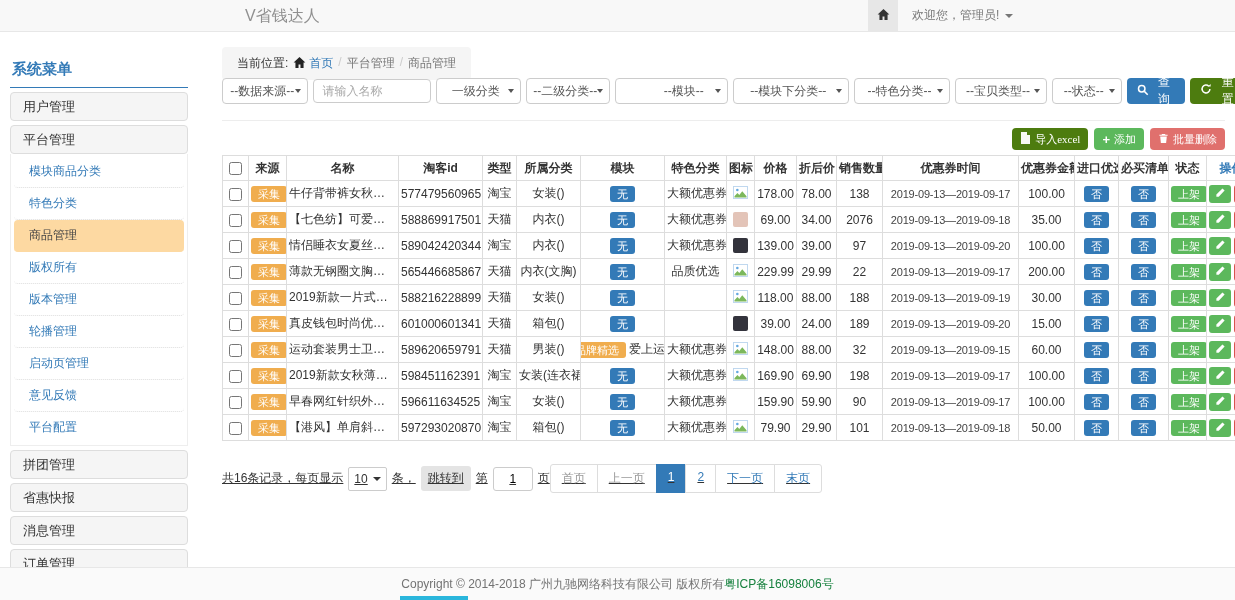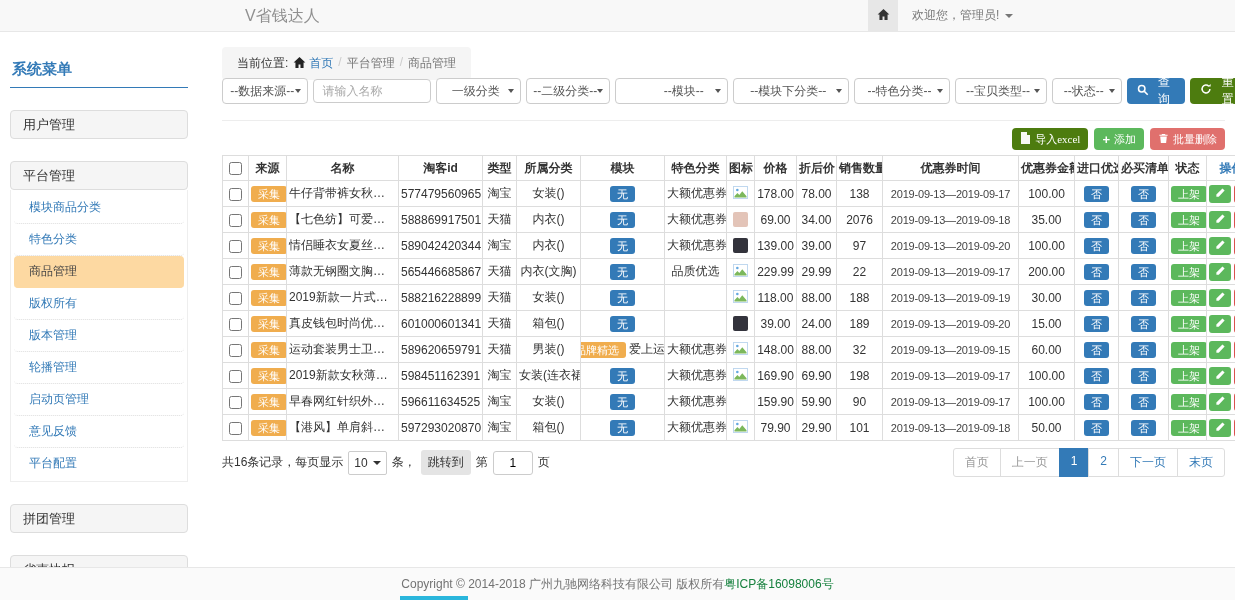--- a/index.html
+++ b/index.html
@@ -8,21 +8,21 @@
   
   .navbar{position:absolute;top:0;left:0;right:0;height:31px;background:#f8f8f8;border-bottom:1px solid #e7e7e7;}
   .brand{position:absolute;left:245px;top:0;line-height:31px;font-size:16px;color:#909090;}
   .nav-right{position:absolute;left:868px;top:0;height:31px;display:flex;align-items:stretch;}
   .home-box{width:30px;background:#e7e7e7;display:flex;align-items:center;justify-content:center;cursor:pointer;}
   .welcome{display:flex;align-items:center;gap:6px;padding:0 14px;color:#777;cursor:pointer;}
   .caret{width:0;height:0;border-left:4px solid transparent;border-right:4px solid transparent;border-top:4px solid #777;}
   
   .sidebar{position:absolute;left:10px;top:50px;width:178px;z-index:1;}
   .side-title{color:#337ab7;font-size:15px;font-weight:bold;padding:10px 2px 8px 2px;border-bottom:1px solid #337ab7;}
-  .side-group{background:#f5f5f5;border:1px solid #ddd;border-radius:4px;margin-top:22px;
+  .side-group{background:#f5f5f5;border:1px solid #ddd;border-radius:4px;margin-top:4px;
               padding:6px 12px;font-size:13px;color:#333;cursor:pointer;line-height:15px;}
   .side-sub-wrap{border:1px solid #eee;border-top:none;background:#fff;padding:2px 3px;}
   .side-sub{padding:7px 0 7px 15px;font-size:12px;color:#337ab7;border-bottom:1px dotted #ddd;cursor:pointer;border-radius:4px;}
   .side-sub:last-child{border-bottom:none;}
   .side-sub.active{background:#fdd9a2;color:#444;border-bottom:1px solid #fdd9a2;}
   
   .breadcrumb{position:absolute;left:222px;top:47px;background:#f5f5f5;border-radius:4px;
               padding:8px 15px;display:flex;align-items:flex-start;gap:5px;color:#333;}
   .bc-home{color:#337ab7;cursor:pointer;display:flex;align-items:center;gap:3px;}
   .bc-sep{color:#ccc;}
@@ -62,21 +62,21 @@
   .module-cell{display:flex;align-items:center;justify-content:center;gap:3px;}
   .op-btn{display:inline-flex;align-items:center;justify-content:center;width:22px;height:18px;
           border:none;border-radius:3px;cursor:pointer;vertical-align:middle;}
   .op-edit{background:#5cb85c;margin-right:3px;}
   .op-del{background:#d9534f;}
   .thumb{display:inline-block;width:15px;height:15px;border-radius:2px;vertical-align:middle;}
   .thumb-light{background:#e3c4b8;}
   .thumb-dark{background:#33333c;}
   input[type=checkbox]{width:13px;height:13px;margin:0;vertical-align:middle;}
   
-  .pagebar{position:absolute;left:222px;top:448px;width:1003px;display:flex;justify-content:space-between;align-items:center;}
+  .pagebar{position:absolute;left:222px;top:464px;width:1003px;display:flex;justify-content:flex-start;align-items:center;text-decoration:underline;}
   .pb-left{display:flex;align-items:center;gap:5px;color:#333;}
   .psize{height:22px;border:1px solid #ccc;border-radius:2px;background:#fff;display:flex;align-items:center;gap:5px;padding:0 5px;cursor:pointer;color:#333;}
   .jumpbtn{background:#e4e4e4;border:none;border-radius:3px;padding:4px 7px;font-size:12px;color:#333;cursor:pointer;font-family:inherit;}
   .jumpinput{width:34px;height:20px;border:1px solid #ccc;border-radius:3px;text-align:center;font-size:12px;font-family:inherit;}
   .pager{display:flex;}
   .pg{border:1px solid #ddd;background:#fff;color:#337ab7;padding:5px 11px;margin-left:-1px;cursor:pointer;font-size:12px;}
   .pg:first-child{border-radius:3px 0 0 3px;margin-left:0;}
   .pg:last-child{border-radius:0 3px 3px 0;}
   .pg.disabled{color:#999;cursor:default;}
   .pg.active{background:#337ab7;border-color:#337ab7;color:#fff;}

